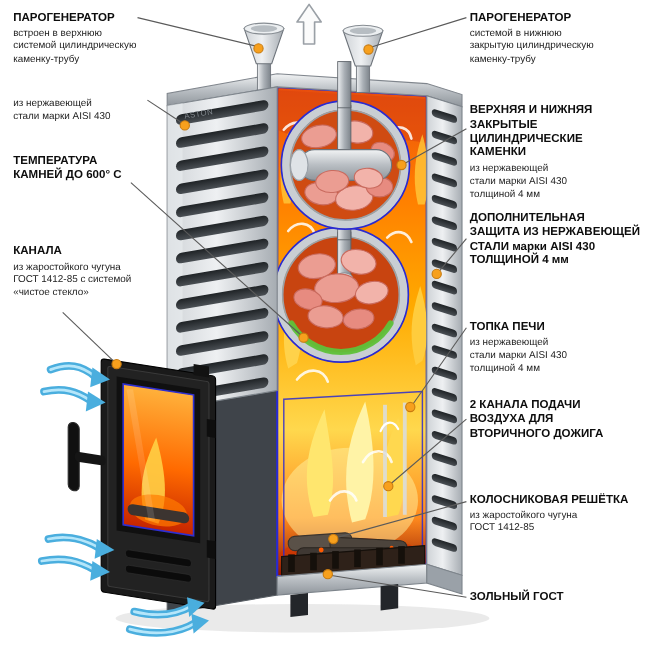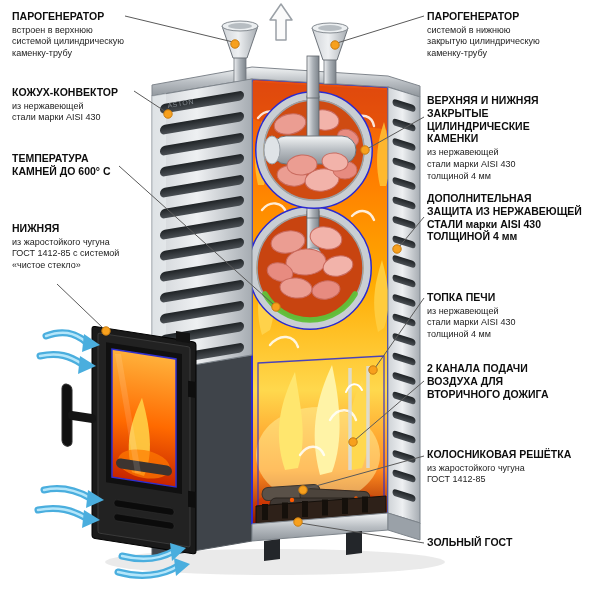--- a/index.html
+++ b/index.html
@@ -296,30 +296,29 @@
   </g>
 </svg>
 
 <div class="label label-l" style="left:12px;top:10px">
   <div class="t">ПАРОГЕНЕРАТОР</div>
   <div class="d">встроен в верхнюю
 системой цилиндрическую
 каменку-трубу</div>
 </div>
 <div class="label label-l" style="left:12px;top:86px">
-  <div class="t">КОЖУХ-КОНВЕКТОР</div>
   <div class="d">из нержавеющей
 стали марки AISI 430</div>
 </div>
-<div class="label label-l" style="left:12px;top:152px">
+<div class="label label-l" style="left:12px;top:140px">
   <div class="t">ТЕМПЕРАТУРА
 КАМНЕЙ ДО 600° С</div>
 </div>
 <div class="label label-l" style="left:12px;top:222px">
-  <div class="t">НИЖНЯЯ</div>
+  <div class="t">КАНАЛА</div>
   <div class="d">из жаростойкого чугуна
 ГОСТ 1412-85 с системой
 «чистое стекло»</div>
 </div>
 
 <div class="label label-r" style="top:10px">
   <div class="t">ПАРОГЕНЕРАТОР</div>
   <div class="d">системой в нижнюю
 закрытую цилиндрическую
 каменку-трубу</div>

